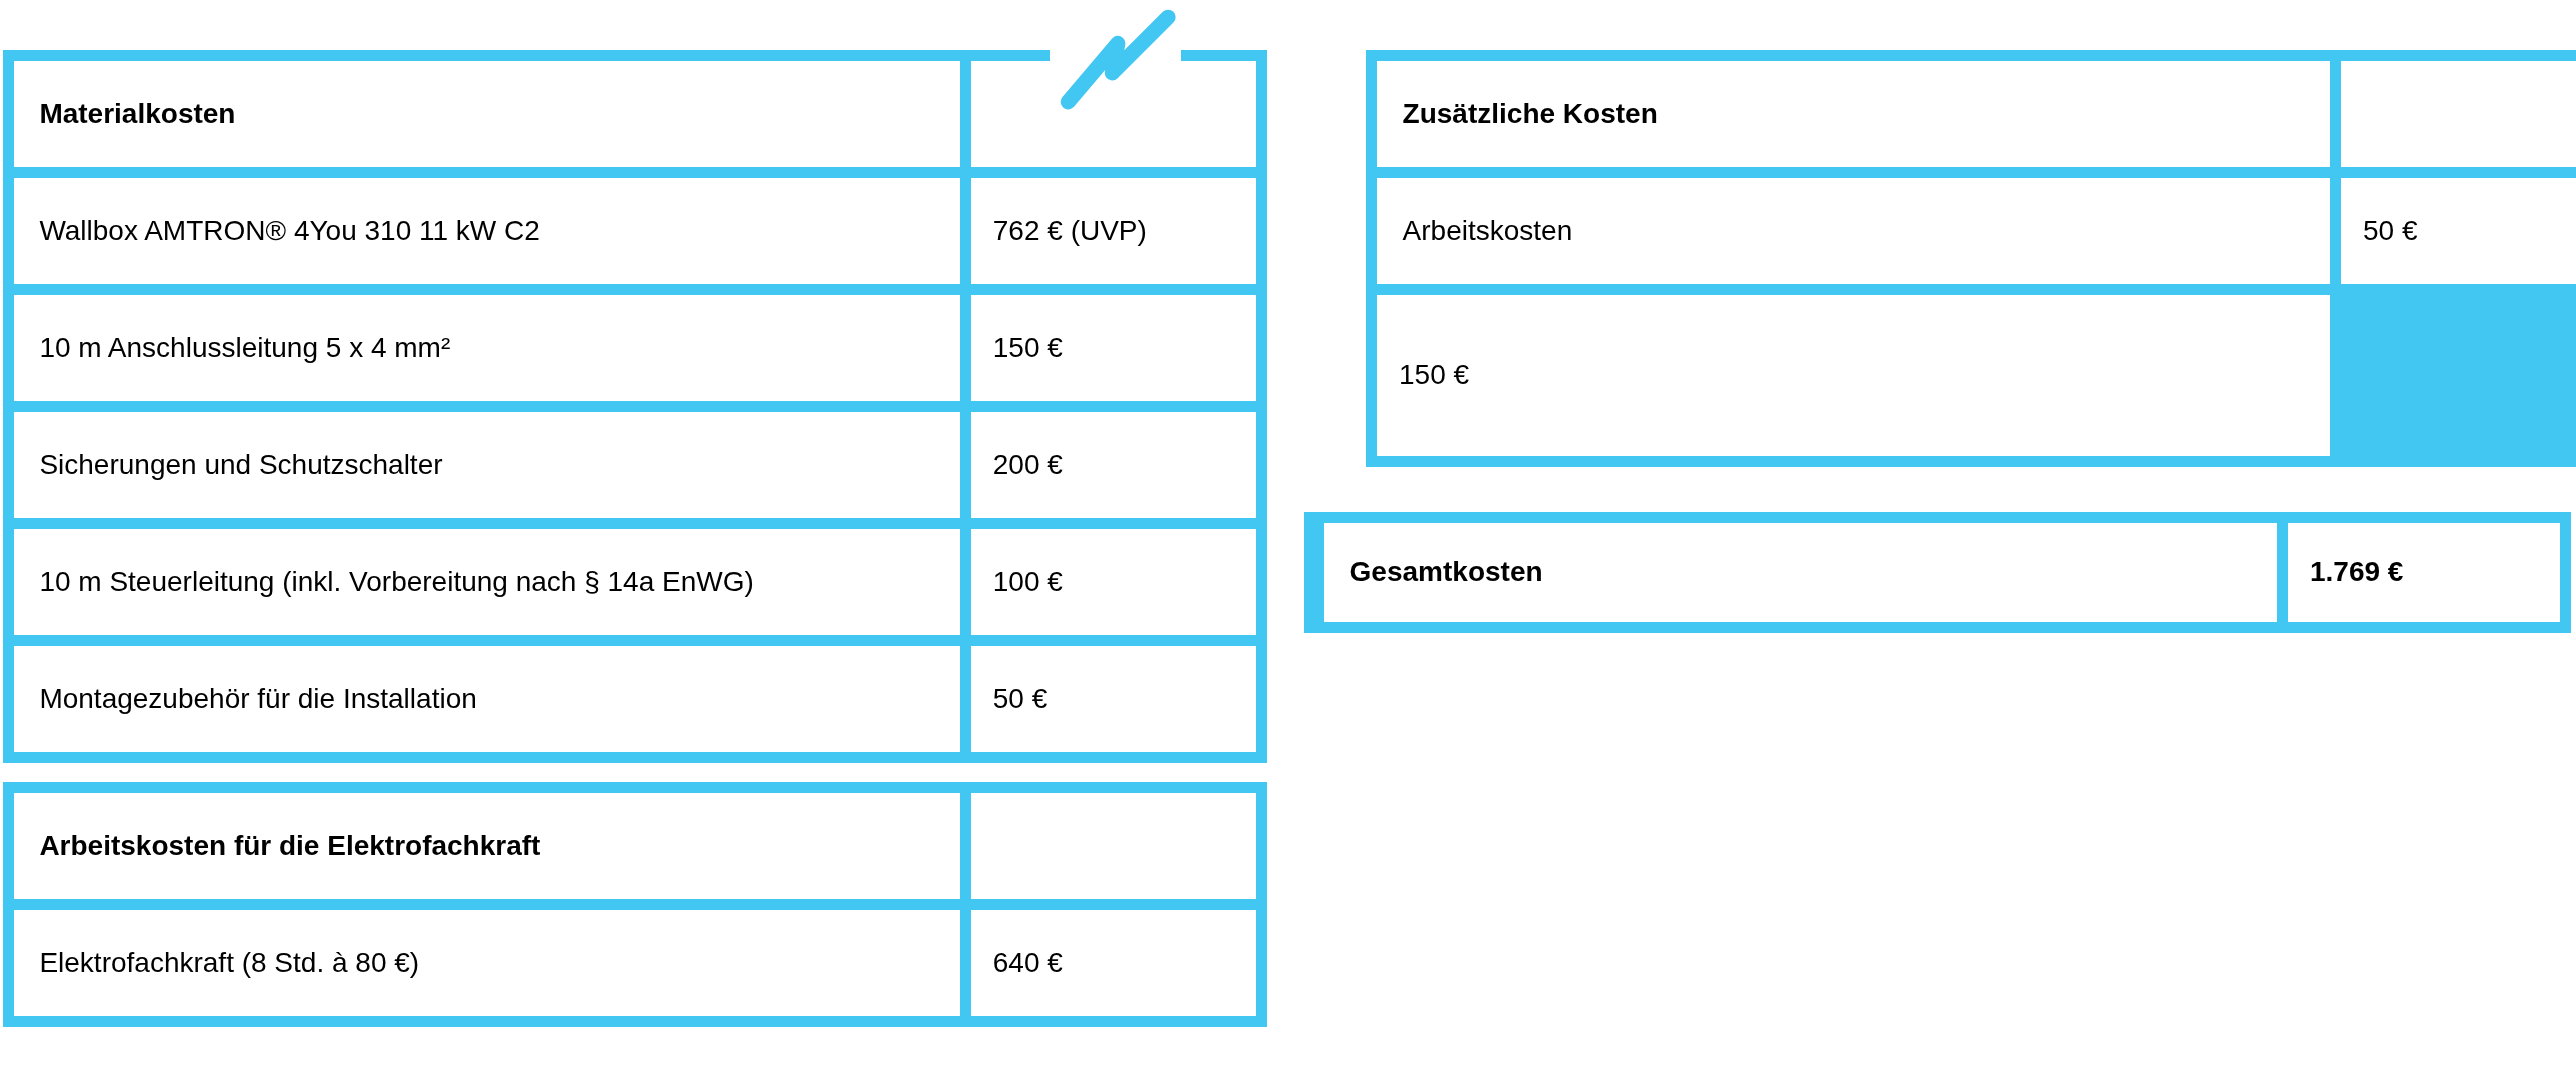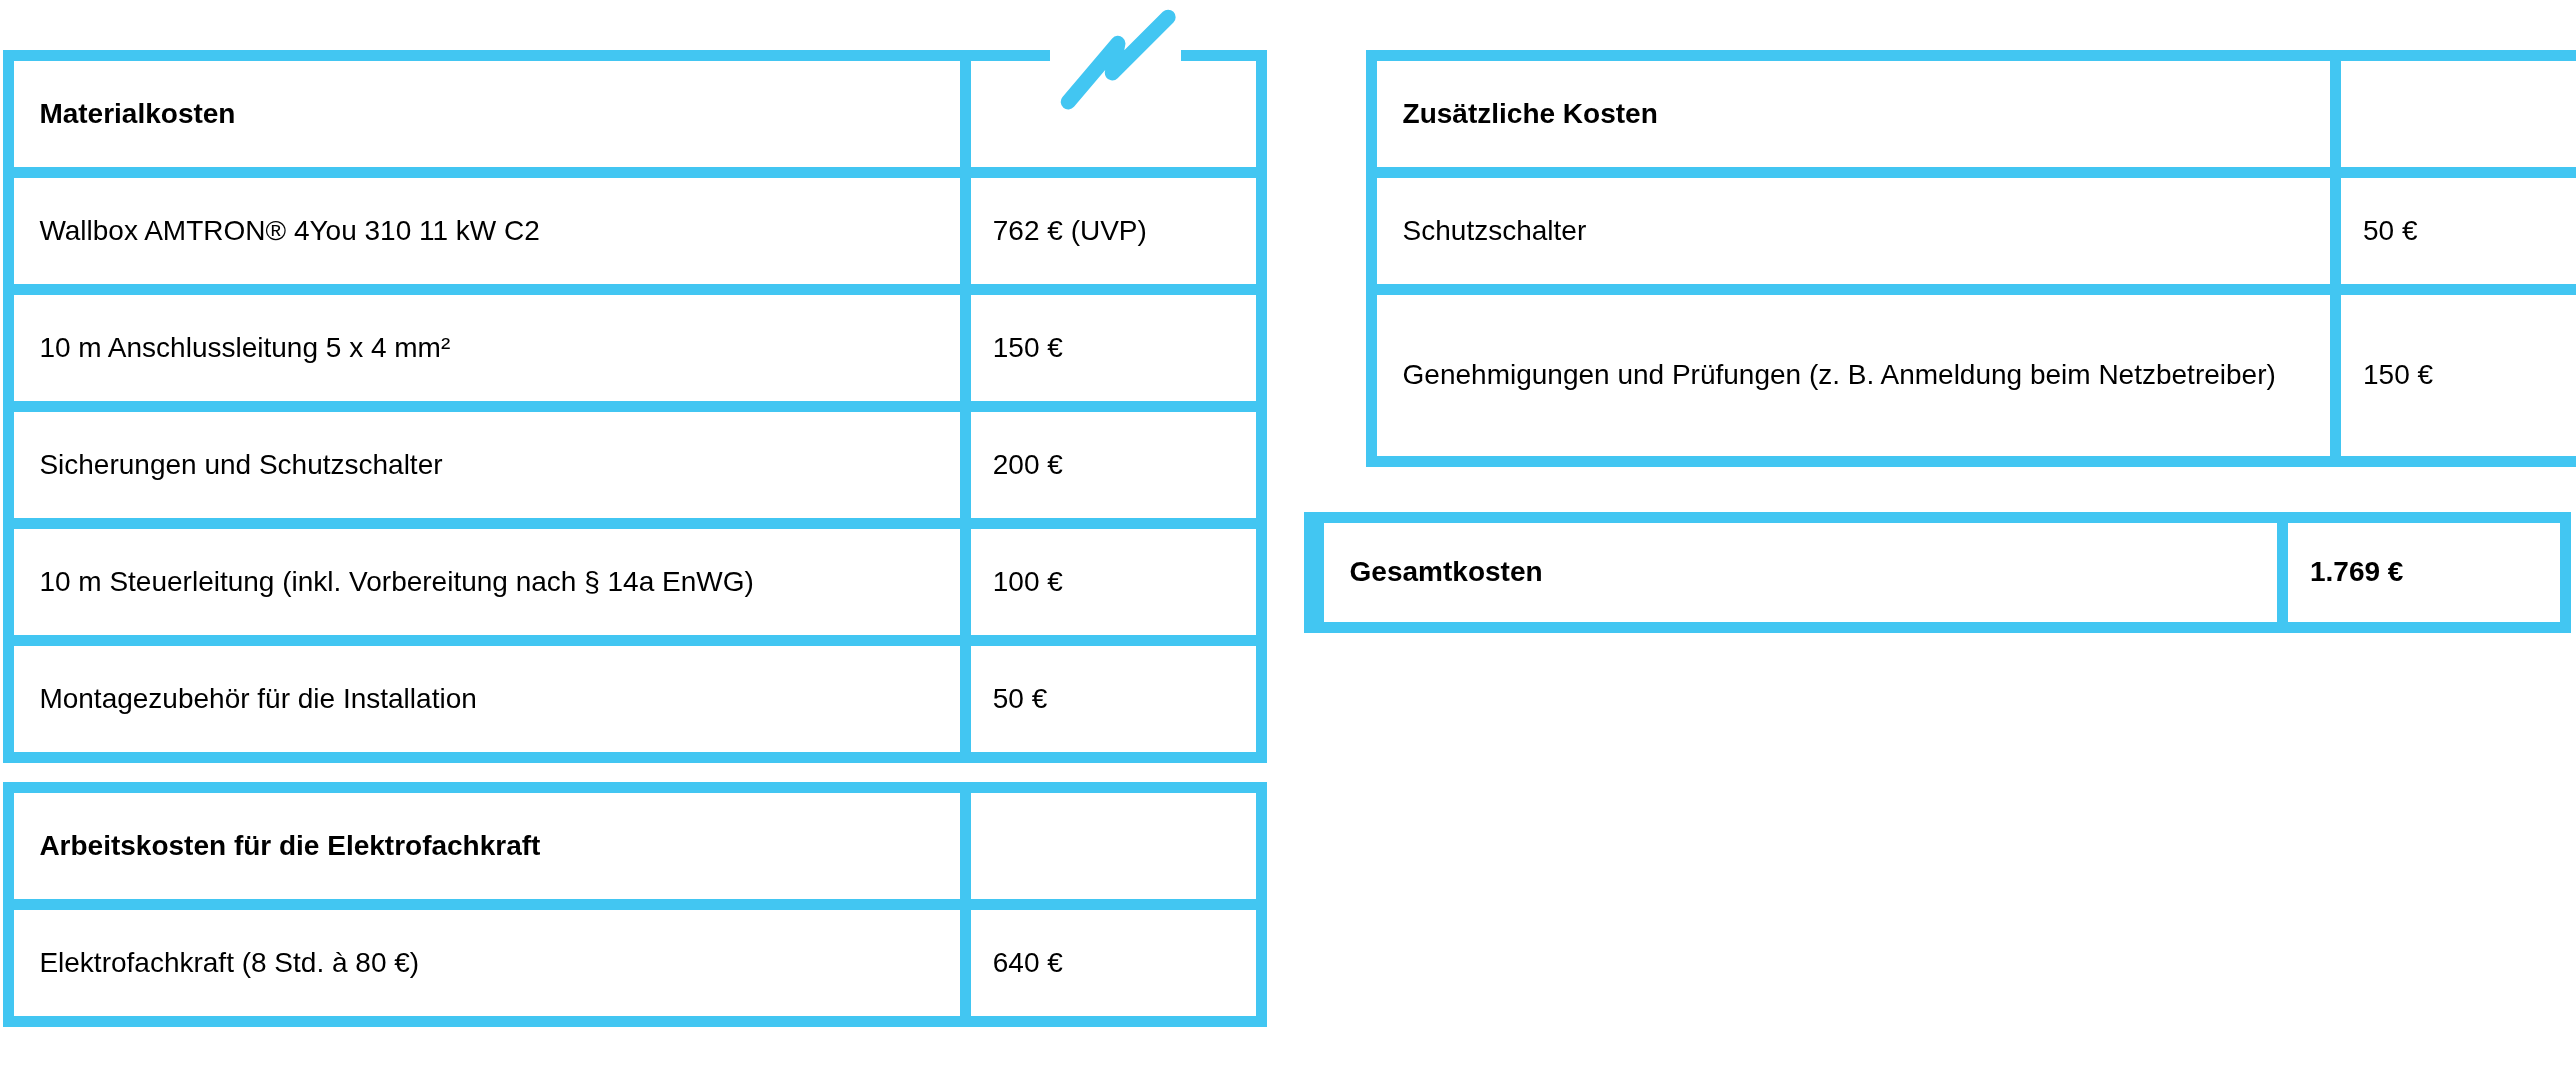--- a/index.html
+++ b/index.html
@@ -114,24 +114,23 @@
     <div class="cell"></div>
 
     <div class="cell">Elektrofachkraft (8 Std. à 80 €)</div>
     <div class="cell value">640 €</div>
   </div>
 
   <div class="tbl tbl-additional">
     <div class="cell head">Zusätzliche Kosten</div>
     <div class="cell"></div>
 
-    <div class="cell">Schutzschalter</div>
+    <div class="cell">Arbeitskosten</div>
     <div class="cell value">50 €</div>
 
-    <div class="cell wrap">Genehmigungen und Prüfungen (z. B. Anmeldung beim Netzbetreiber)</div>
     <div class="cell value">150 €</div>
   </div>
 
   <div class="tbl tbl-total">
     <div class="cell bold">Gesamtkosten</div>
     <div class="cell value bold">1.769 €</div>
   </div>
 
   <div class="bolt-notch"></div>
   <svg class="bolt-icon" viewBox="0 0 240 190" xmlns="http://www.w3.org/2000/svg">

